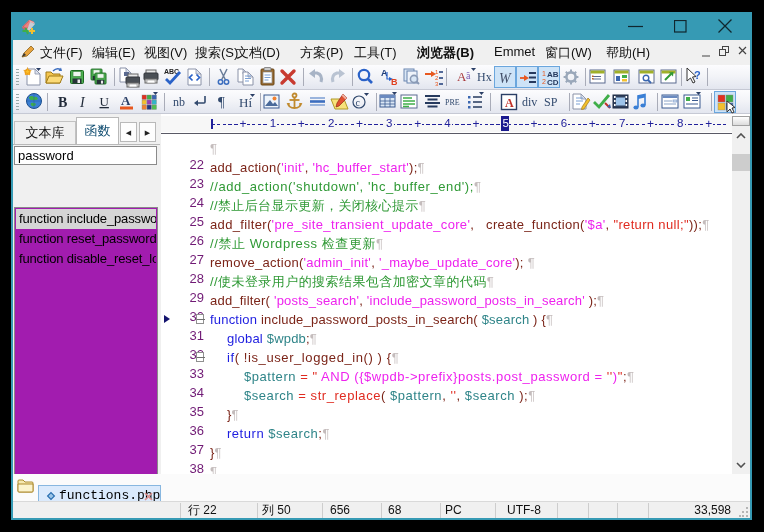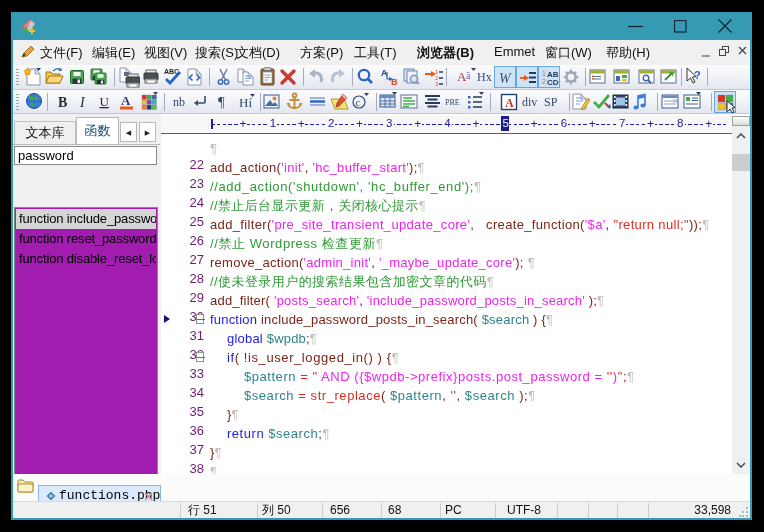--- a/index.html
+++ b/index.html
@@ -705,21 +705,21 @@
       </svg>
     <span style="position:absolute;left:20px;">functions.php</span>
     <svg class="abs" style="left:104px;top:5px;" width="11" height="11">
         <path d="M2 2 L9 9 M9 2 L2 9" stroke="#d98f8f" stroke-width="1.6"></path>
       </svg>
   </div>
 </div>
 
 <div id="statusbar">
   <div class="sd" style="left:167px;"></div>
-  <span class="st" style="left:175px;">行 51</span>
+  <span class="st" style="left:175px;">行 22</span>
   <div class="sd" style="left:244px;"></div>
   <span class="st" style="left:249px;">列 50</span>
   <div class="sd" style="left:309px;"></div>
   <span class="st" style="left:317px;">656</span>
   <div class="sd" style="left:368px;"></div>
   <span class="st" style="left:375px;">68</span>
   <div class="sd" style="left:427px;"></div>
   <span class="st" style="left:432px;">PC</span>
   <div class="sd" style="left:482px;"></div>
   <span class="st" style="left:494px;">UTF-8</span>

